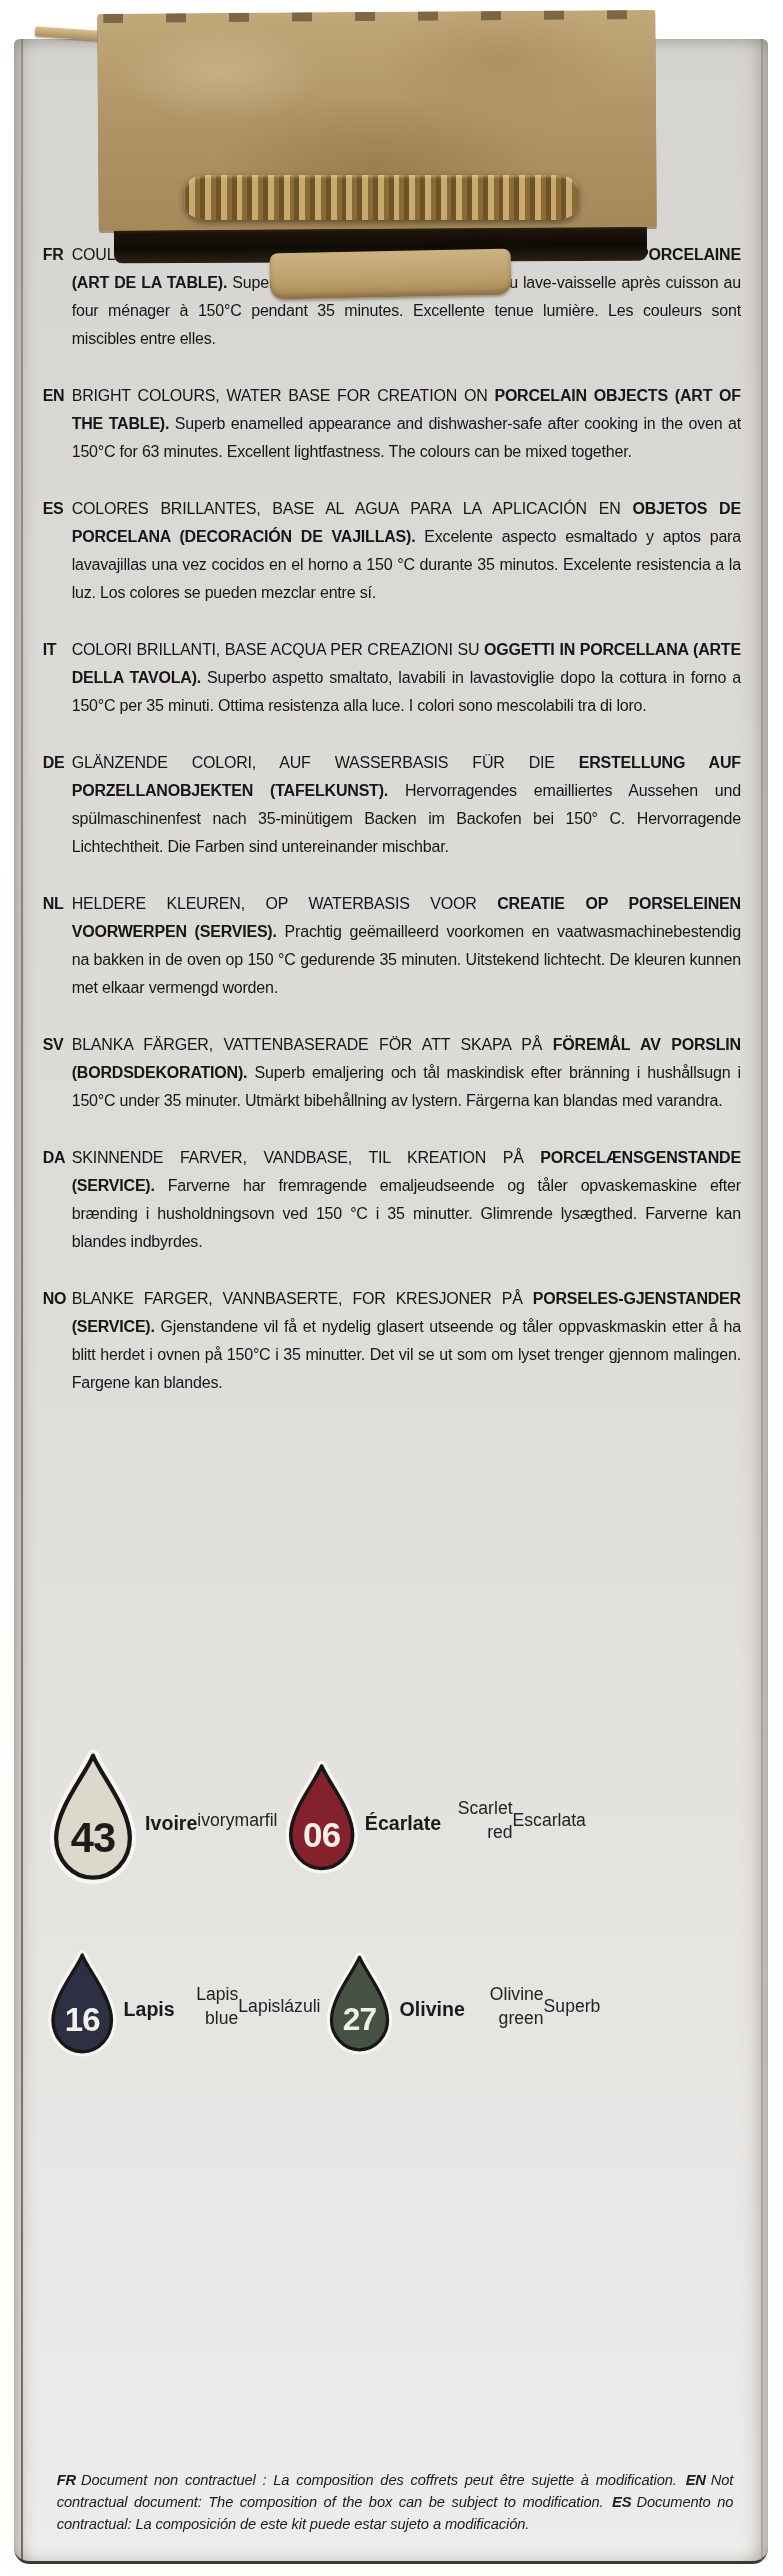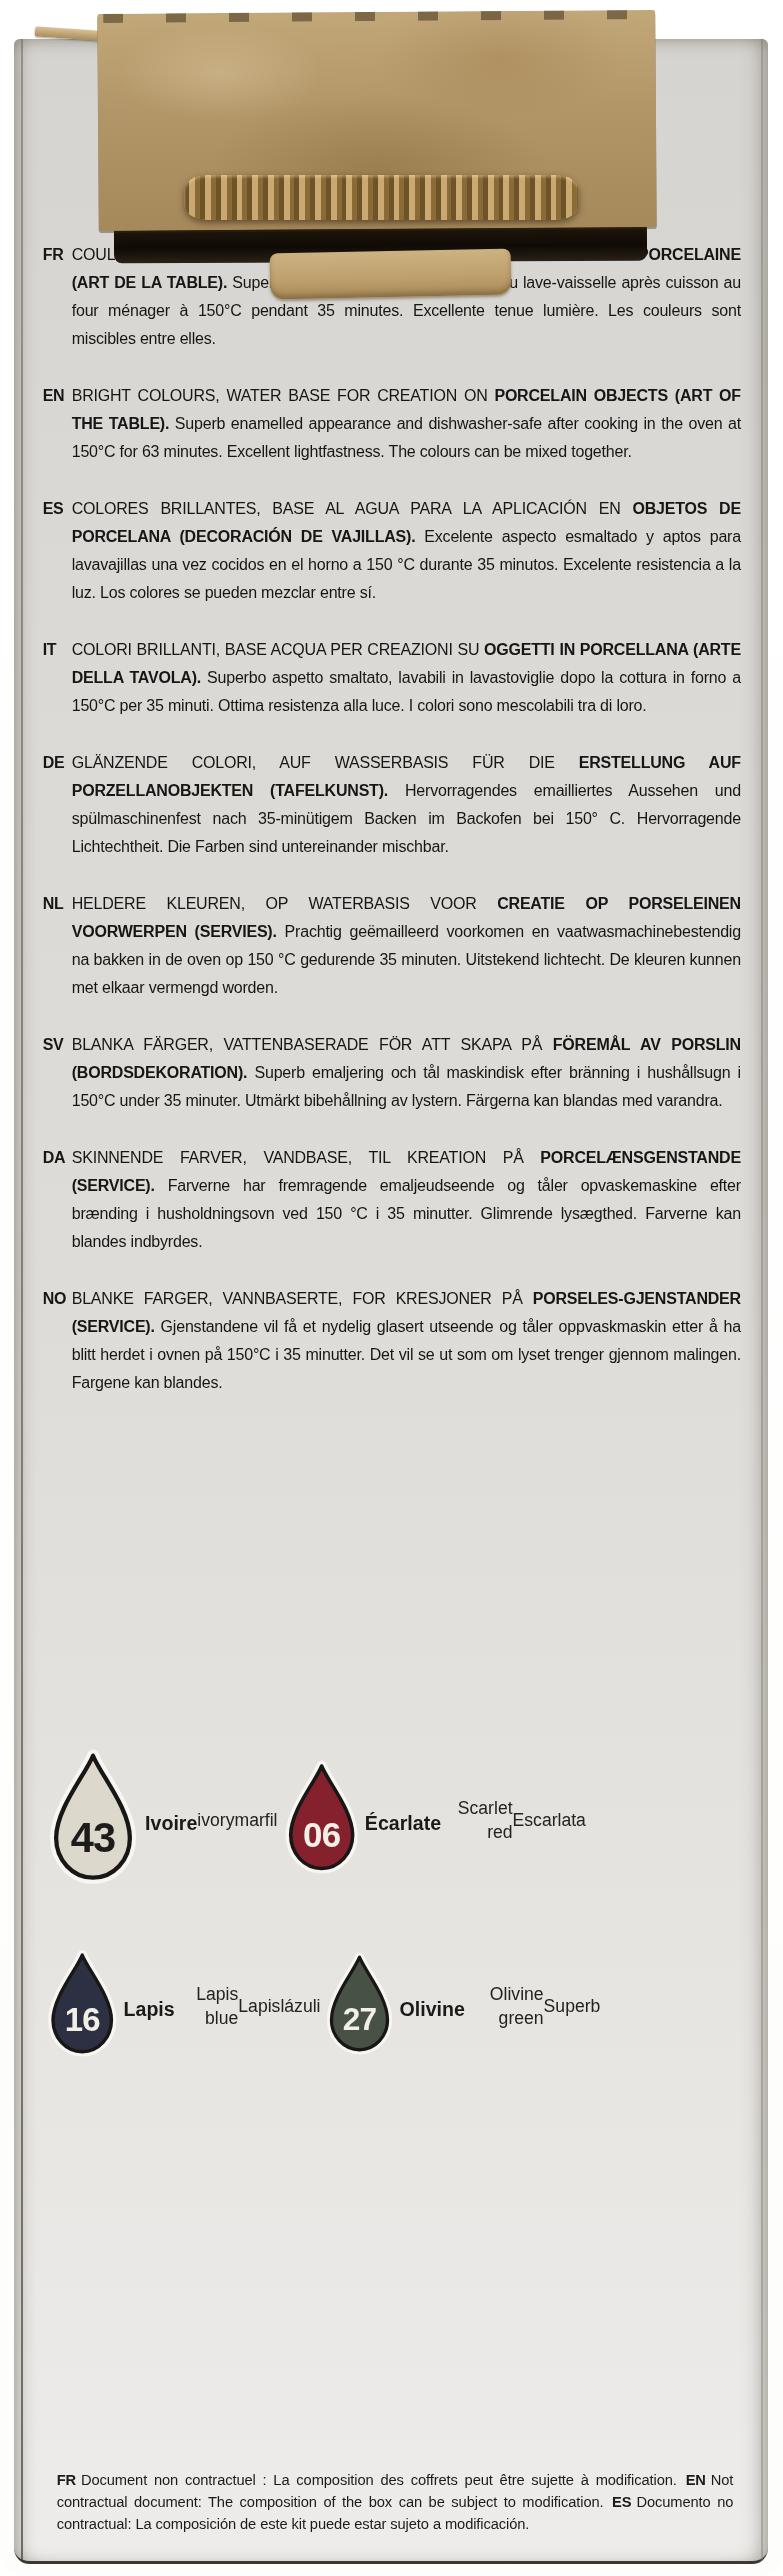--- a/index.html
+++ b/index.html
@@ -76,21 +76,21 @@
   .swatch{display:flex;flex-direction:row;align-items:center;text-align:center;}
   svg.drop{width:104px;height:142px;display:block;}
   .halo{fill:#f7f6f3;stroke:#f7f6f3;stroke-width:13;stroke-linejoin:round;}
   .dropbody{stroke:#181715;stroke-width:4.5;stroke-linejoin:round;}
   .num{font-family:"Liberation Sans",sans-serif;font-size:44px;font-weight:700;text-anchor:middle;letter-spacing:-1px;}
   .swatch-name{margin-top:7px;font-weight:700;font-size:19.6px;line-height:26.4px;color:#1b1a18;}
   .swatch-sub{font-size:17.6px;line-height:24.5px;color:#242321;text-align:right;}
 
   
   .disclaimer{position:absolute;left:43px;right:35px;top:2415px;
-    font-size:14.7px;line-height:22px;text-align:justify;color:#1c1b19;letter-spacing:-0.1px;}
+    font-size:14.7px;line-height:22px;text-align:justify;color:#1c1b19;letter-spacing:-0.1px;font-style:italic;}
   .dcode{font-weight:700;margin-right:4.9px;}
   .dseg + .dcode{margin-left:2px;}
 </style>
 </head>
 <body>
 
 <div class="photo">
 
   <div class="box-face">
     <div class="edge-line-left"></div>

